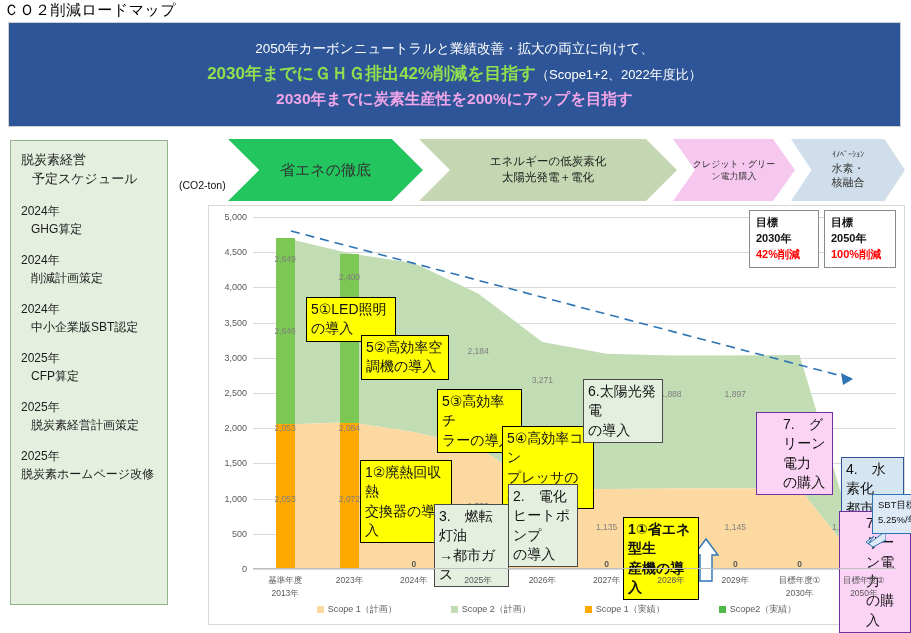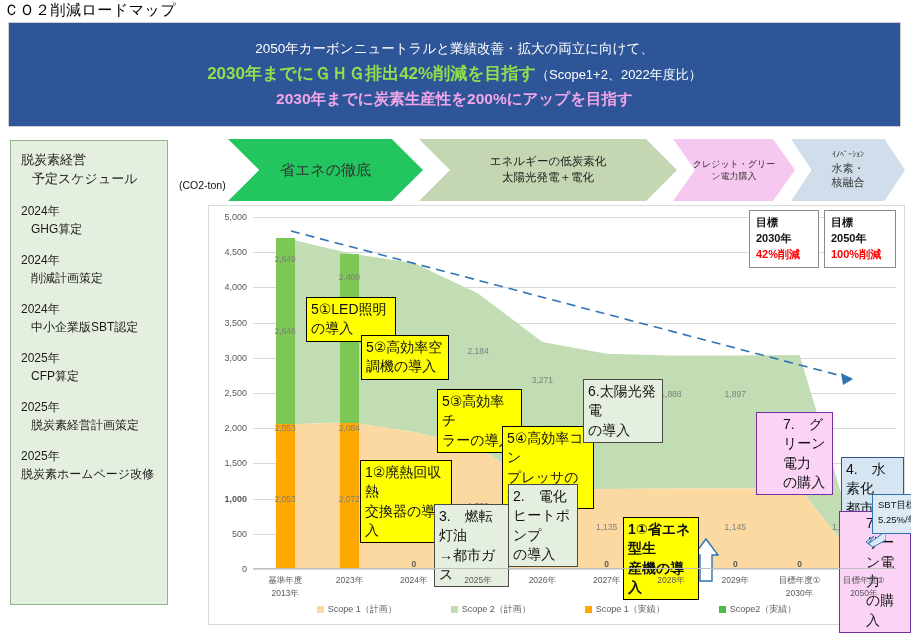--- a/index.html
+++ b/index.html
@@ -195,21 +195,21 @@
 
   <div id="chart">
     <div id="plot">
 
       <div id="grid-layer">
           <div class="gridline" style="top: 352px;"></div>
           <div class="ytick" style="top: 352px;">0</div>
           <div class="gridline" style="top: 316.8px;"></div>
           <div class="ytick" style="top: 316.8px;">500</div>
           <div class="gridline" style="top: 281.6px;"></div>
-          <div class="ytick" style="top: 281.6px; font-weight: bold;">1,000</div>
+          <div class="ytick" style="top: 281.6px;">1,000</div>
           <div class="gridline" style="top: 246.4px;"></div>
           <div class="ytick" style="top: 246.4px;">1,500</div>
           <div class="gridline" style="top: 211.2px;"></div>
           <div class="ytick" style="top: 211.2px;">2,000</div>
           <div class="gridline" style="top: 176px;"></div>
           <div class="ytick" style="top: 176px;">2,500</div>
           <div class="gridline" style="top: 140.8px;"></div>
           <div class="ytick" style="top: 140.8px;">3,000</div>
           <div class="gridline" style="top: 105.6px;"></div>
           <div class="ytick" style="top: 105.6px;">3,500</div>

